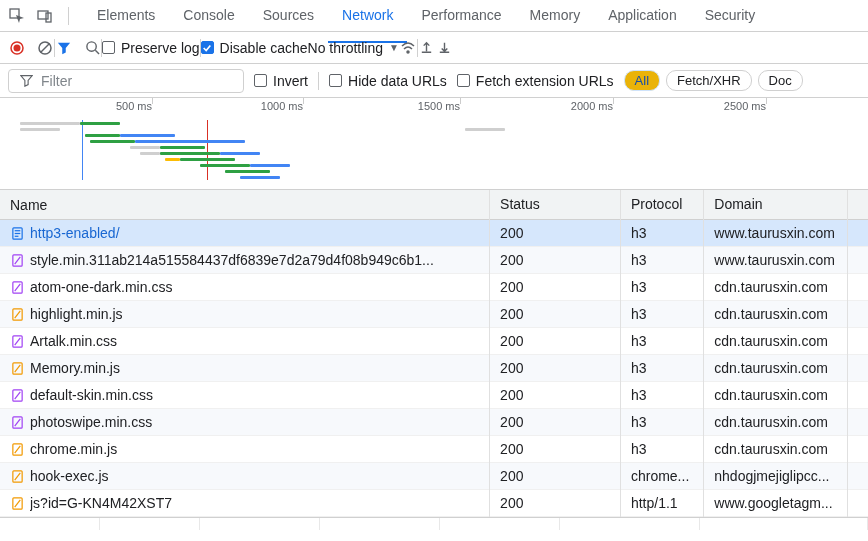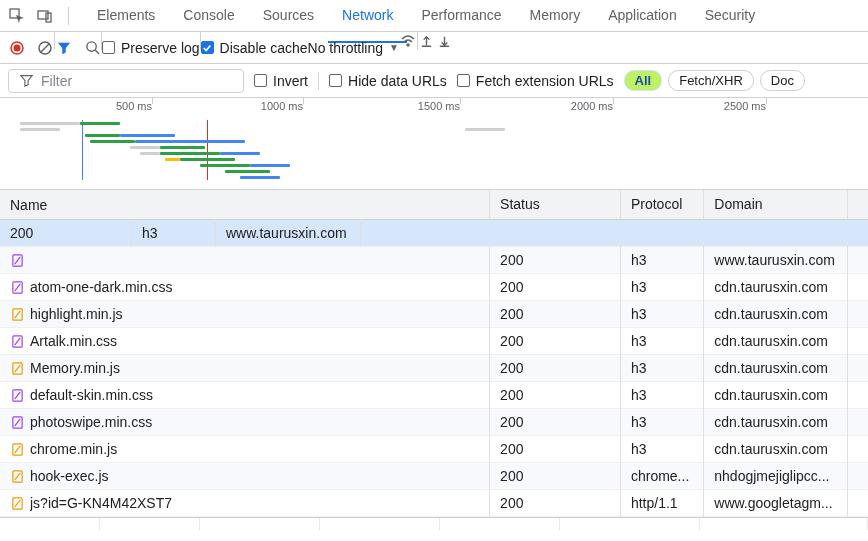--- a/index.html
+++ b/index.html
@@ -7,36 +7,36 @@
   
   
   .tab-bar { display: flex; align-items: center; height: 32px; border-bottom: 1px solid #d0d0d0; padding: 0 8px; gap: 14px; }
   .tab-icons { display: flex; gap: 10px; align-items: center; }
   .icon { display: inline-flex; align-items: center; justify-content: center; width: 18px; height: 18px; color: #5f6368; }
   .tabs { display: flex; gap: 0; }
   .tab { padding: 18px 14px; color: #5f6368; cursor: pointer; border-bottom: 2px solid transparent; font-size: 14px; }
   .tab.active { color: #1a73e8; border-bottom-color: #1a73e8; }
 
   
-  .toolbar { display: flex; height: 32px; border-bottom: 1px solid #d0d0d0; padding: 0 8px; }
+  .toolbar { display: flex; align-items: center; height: 32px; border-bottom: 1px solid #d0d0d0; padding: 0 8px; }
   .tool-group { display: flex; align-items: center; gap: 10px; }
   .divider { width: 1px; height: 18px; background: #d0d0d0; }
   .record-icon { color: #d93025; }
   .filter-funnel { color: #1a73e8; }
   .checkbox-wrap { display: flex; align-items: center; gap: 6px; color: #202124; font-size: 14px; }
   .checkbox { width: 13px; height: 13px; border: 1px solid #5f6368; border-radius: 2px; display: inline-flex; align-items: center; justify-content: center; background: #fff; }
   .checkbox.checked { background: #1a73e8; border-color: #1a73e8; color: #fff; }
   .throttle { display: flex; align-items: center; gap: 6px; font-size: 14px; color: #202124; }
   .caret-down { font-size: 10px; color: #5f6368; }
 
   
   .filter-bar { display: flex; align-items: center; height: 34px; border-bottom: 1px solid #d0d0d0; padding: 0 8px; gap: 10px; }
   .filter-input { display: flex; align-items: center; gap: 8px; border: 1px solid #d0d0d0; border-radius: 4px; padding: 3px 10px; width: 236px; color: #80868b; background: #fff; font-size: 14px; }
   .chip { border: 1px solid #d0d0d0; border-radius: 10px; padding: 2px 10px; font-size: 13px; background: #fff; }
-  .chip.active { background: #bef264; border-color: #cfe3fb; color: #174ea6; font-weight: bold; }
+  .chip.active { background: #eab308; border-color: #cfe3fb; color: #174ea6; }
 
   
   .timeline { height: 92px; border-bottom: 1px solid #d0d0d0; position: relative; overflow: hidden; }
   .time-labels { position: relative; height: 20px; }
   .time-label { position: absolute; top: 2px; font-size: 11px; color: #5f6368; transform: translateX(-100%); }
   .time-tick { position: absolute; top: 0; width: 1px; height: 6px; background: #ccc; }
   .overview { position: absolute; top: 22px; left: 0; right: 0; height: 60px; }
   .bar { position: absolute; height: 3px; border-radius: 1px; }
   .bar.grey { background: #cfcfcf; }
   .bar.green { background: #2ea043; }
@@ -238,33 +238,45 @@
 <div class="table">
   <div class="thead">
     <div class="th col-name">Name</div>
     <div class="th col-status">Status</div>
     <div class="th col-protocol">Protocol</div>
     <div class="th col-domain">Domain</div>
     <div class="th col-last"></div>
   </div>
   <div id="tbody">
       <div class="trow selected">
+        <div class="td col-name">
+          <span class="file-icon doc">
+            <svg viewBox="0 0 14 14" width="13" height="13" fill="none" stroke="#1a73e8" stroke-width="1.3">
+              <rect x="2" y="1" width="10" height="12" rx="1"></rect>
+              <line x1="4" y1="4" x2="10" y2="4"></line>
+              <line x1="4" y1="7" x2="10" y2="7"></line>
+              <line x1="4" y1="10" x2="8" y2="10"></line>
+            </svg>
+          </span>
+          <span class="name-text link">http3-enabled/</span>
+        </div>
         <div class="td col-status">200</div>
         <div class="td col-protocol">h3</div>
         <div class="td col-domain">www.taurusxin.com</div>
         <div class="td col-last"></div>
       </div>
       <div class="trow">
         <div class="td col-name">
           <span class="file-icon css">
             <svg viewBox="0 0 14 14" width="13" height="13" fill="none" stroke="#a142f4" stroke-width="1.3">
               <rect x="2" y="1" width="10" height="12" rx="1"></rect>
               <path d="M4 11 L10 3"></path>
             </svg>
           </span>
+          <span class="name-text">style.min.311ab214a515584437df6839e7d2a79d4f08b949c6b1...</span>
         </div>
         <div class="td col-status">200</div>
         <div class="td col-protocol">h3</div>
         <div class="td col-domain">www.taurusxin.com</div>
         <div class="td col-last"></div>
       </div>
       <div class="trow">
         <div class="td col-name">
           <span class="file-icon css">
             <svg viewBox="0 0 14 14" width="13" height="13" fill="none" stroke="#a142f4" stroke-width="1.3">

